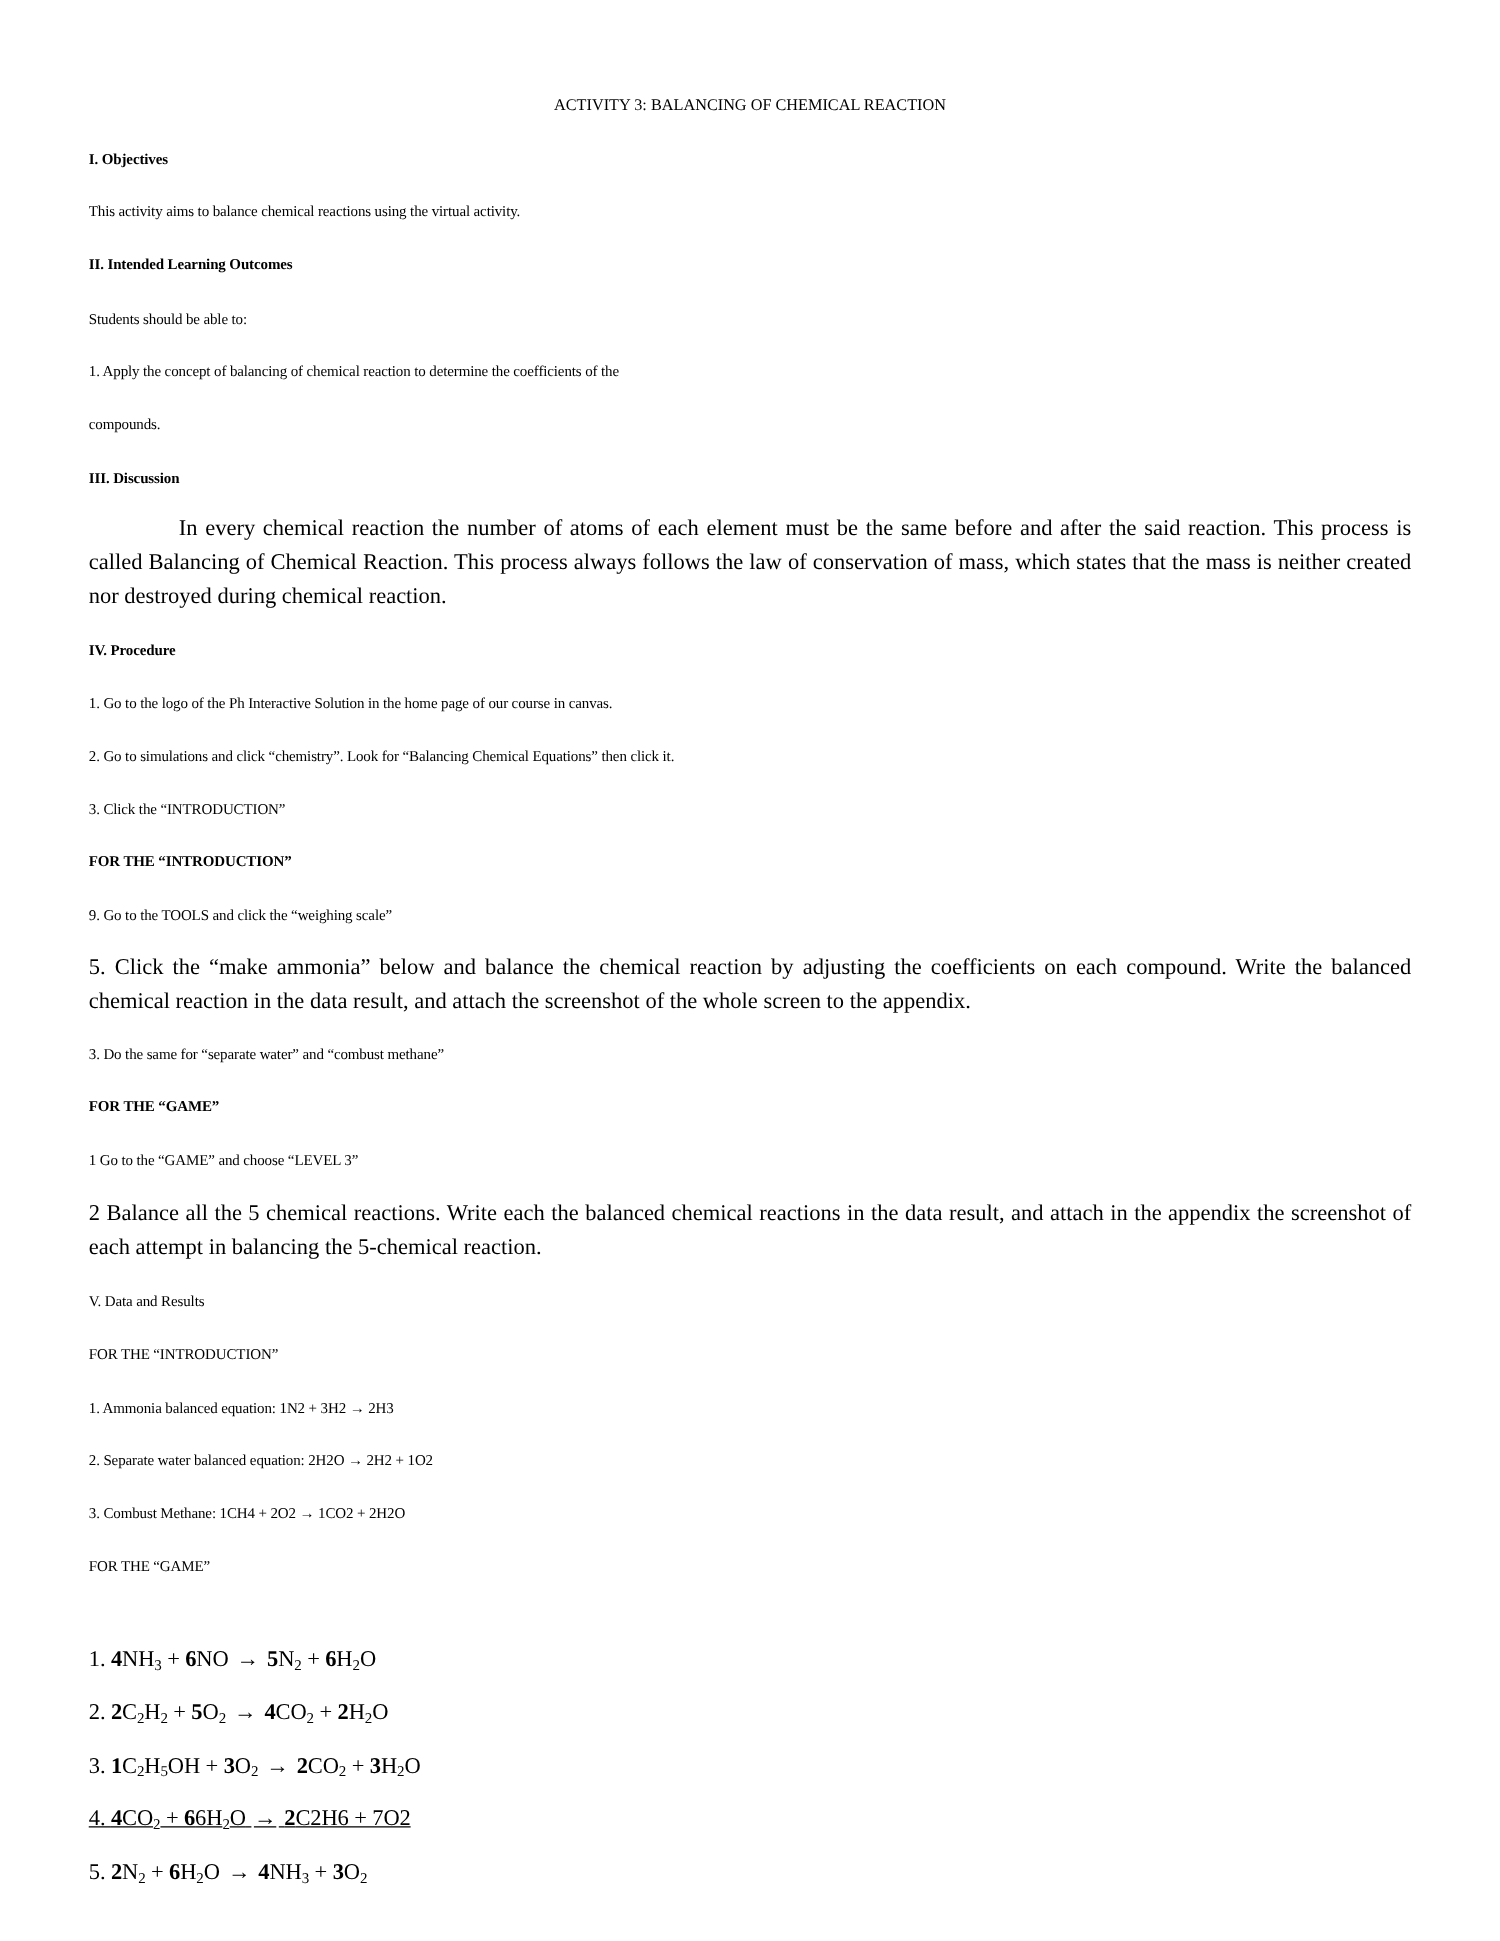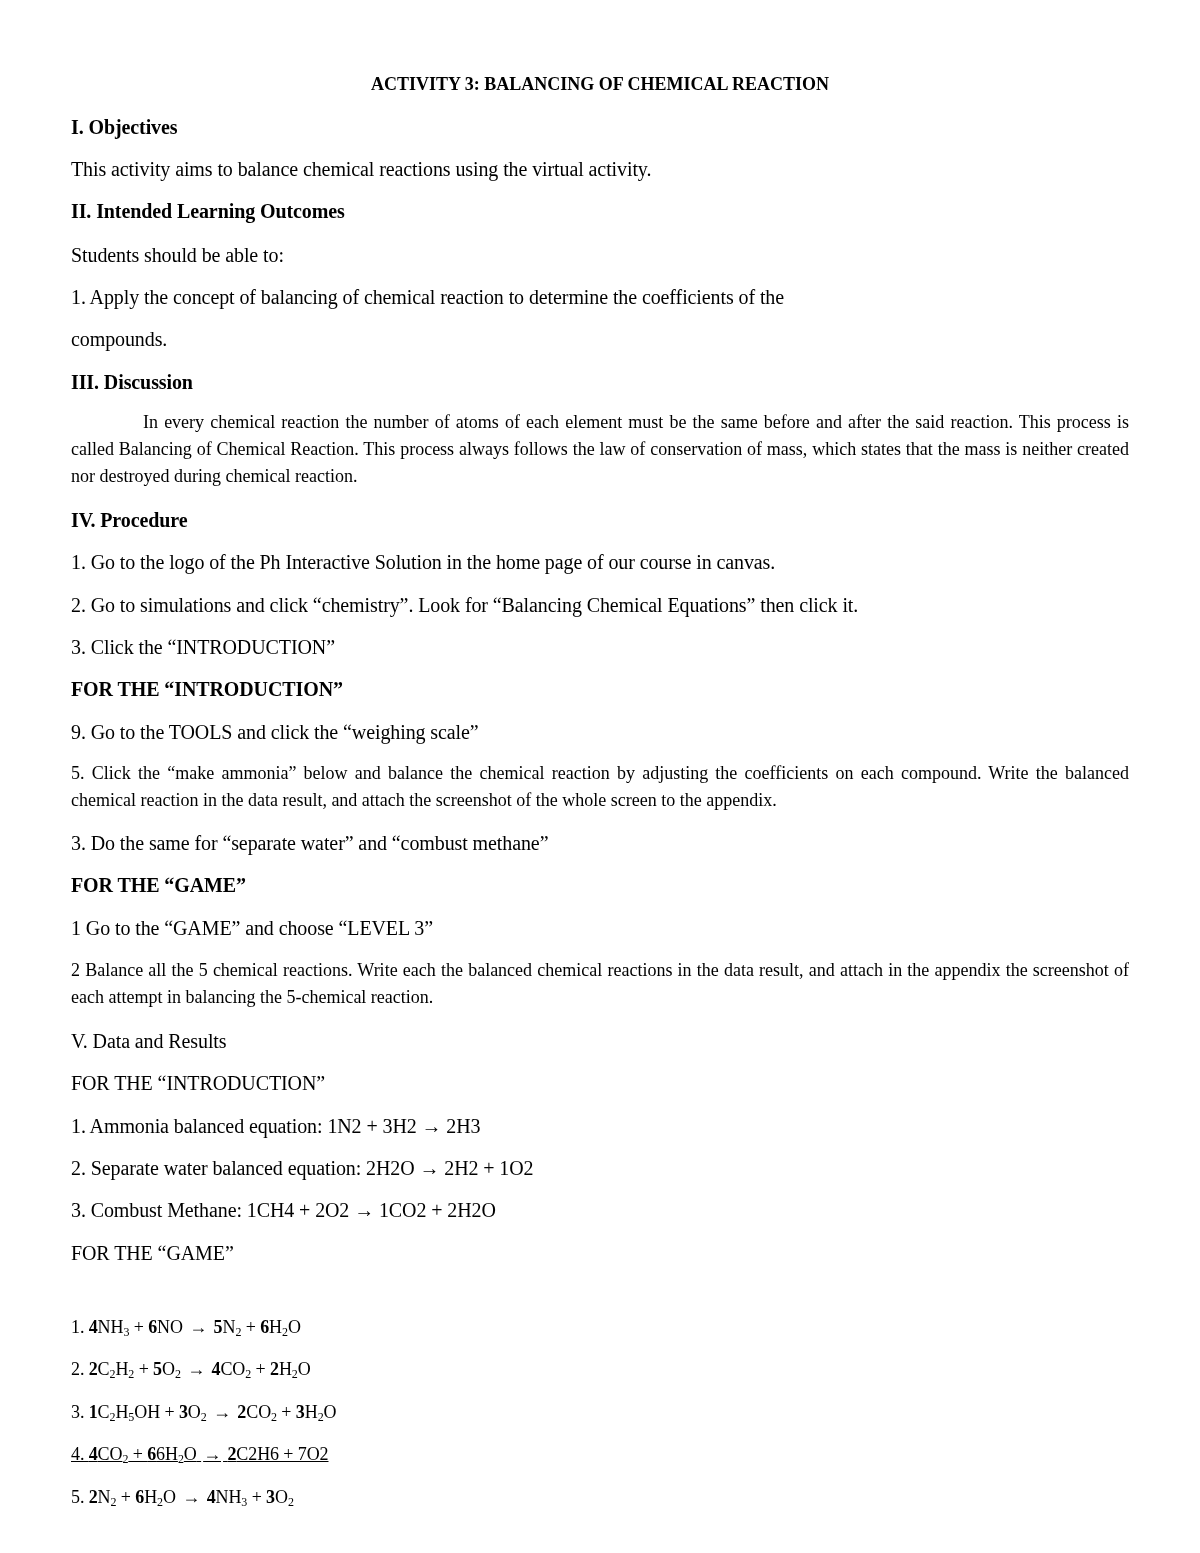--- a/index.html
+++ b/index.html
@@ -13,33 +13,33 @@
     }
     .page {
       position: absolute;
       left: 71px;
       top: 0;
       width: 1058px;
     }
     .line {
       position: absolute;
       left: 0;
-      font-size: 20px;
+      font-size: 12px;
       line-height: 22px;
       white-space: nowrap;
       letter-spacing: -0.1px;
     }
     .bold { font-weight: bold; }
     .title {
       position: absolute;
       left: 0;
       width: 1058px;
       text-align: center;
-      font-size: 18px;
-      font-weight: bold;
+      font-size: 13px;
+      font-weight: normal;
       line-height: 22px;
     }
     .para {
       position: absolute;
       left: 0;
       width: 1058px;
       font-size: 18px;
       line-height: 27px;
       text-align: justify;
       text-align-last: left;

